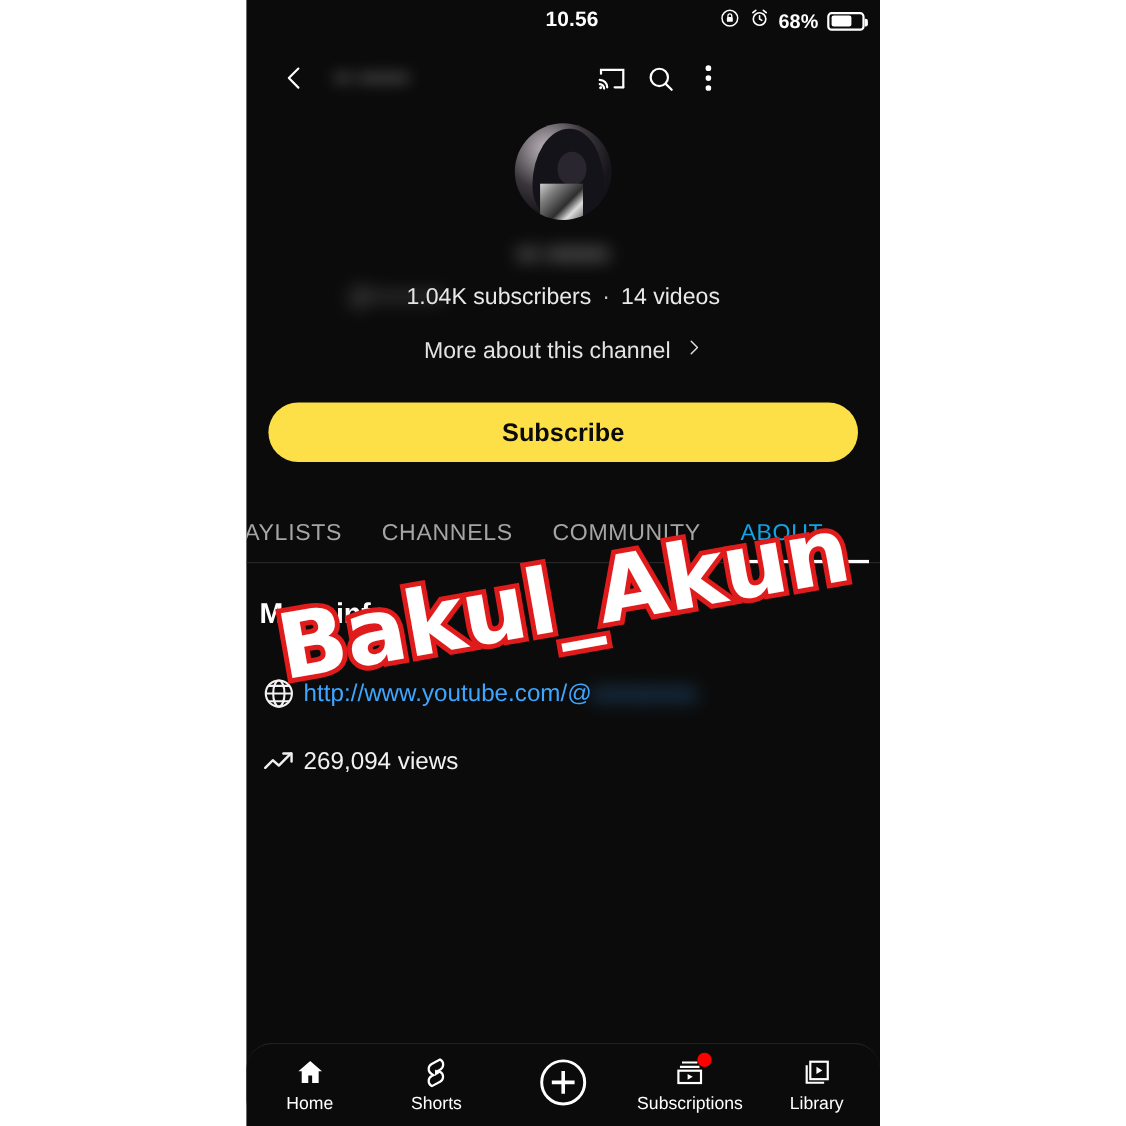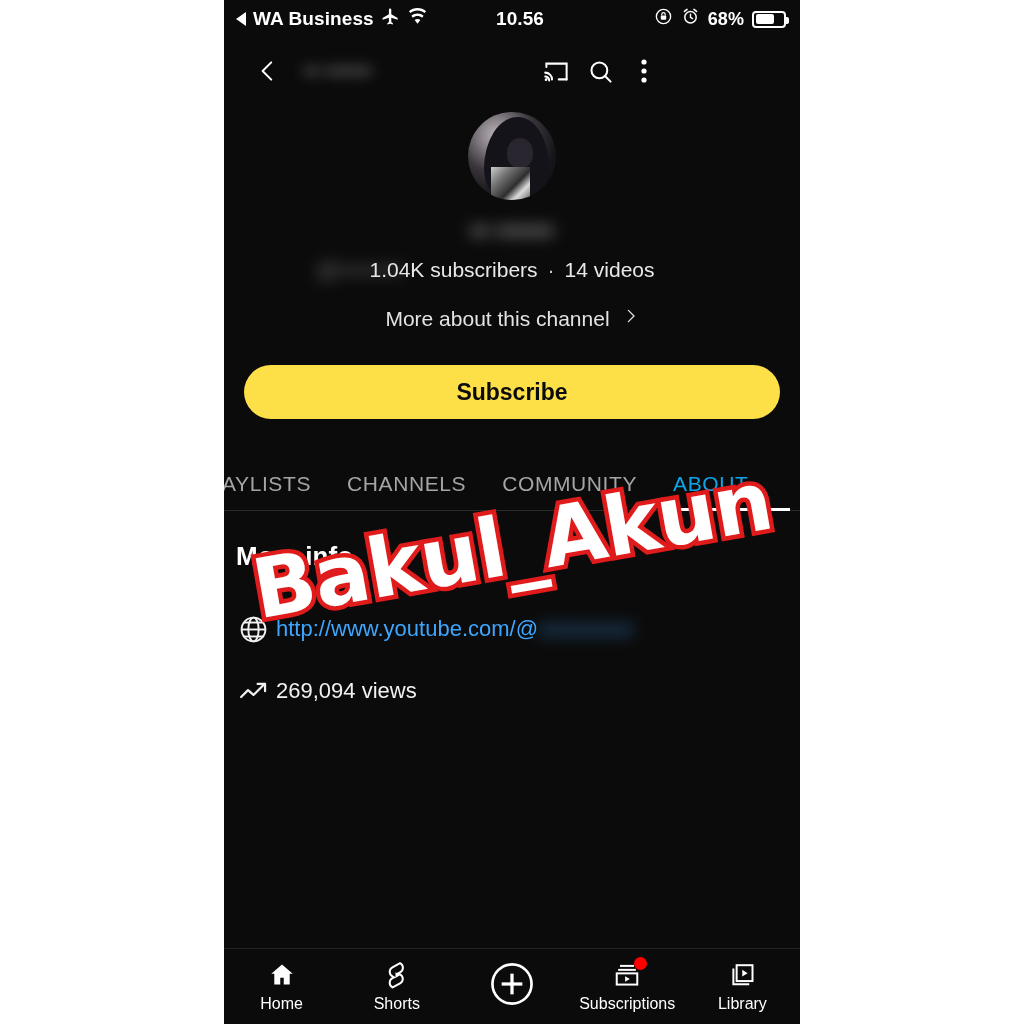--- a/index.html
+++ b/index.html
@@ -111,48 +111,34 @@
     font-size:82px;font-weight:700;color:#ffffff;white-space:nowrap;
     -webkit-text-stroke:9px #e01b1b;
     paint-order:stroke fill;
     font-family:"DejaVu Sans", sans-serif;
     letter-spacing:-1px;pointer-events:none;
   }
 
   
   .bottomnav{
     position:absolute;left:0;right:0;bottom:0;height:76px;background:#0b0b0b;
-    border-top:1px solid #222;display:flex;align-items:center;
+    border-top:1px solid #222;display:flex;align-items:center;border-radius:24px;
   }
   .navitem{ flex:1;display:flex;flex-direction:column;align-items:center;gap:5px;position:relative; }
   .navitem .lbl{ font-size:16px;color:#ffffff; }
   .navicon{ width:34px;height:30px;display:flex;align-items:center;justify-content:center;position:relative; }
   .reddot{ position:absolute;right:-3px;top:-3px;width:13px;height:13px;border-radius:50%;background:#ff0000; }
 </style>
 </head>
 <body>
 
 <div id="stage">
   <div id="phone">
 
     <div class="statusbar">
-      <div class="sb-left">
-        <span class="back-tri"></span>
-        <span class="carrier">WA Business</span>
-        <span>
-          <svg width="19" height="19" viewBox="0 0 24 24" fill="#fff">
-              <path d="M21 16v-2l-8-5V3.5A1.5 1.5 0 0 0 11.5 2 1.5 1.5 0 0 0 10 3.5V9l-8 5v2l8-2.5V19l-2 1.5V22l3.5-1 3.5 1v-1.5L13 19v-5.5z"></path>
-            </svg>
-        </span>
-        <span>
-          <svg width="21" height="19" viewBox="0 0 24 24" fill="#fff">
-              <path d="M12 21l3.6-4.5c-1-.8-2.2-1.3-3.6-1.3s-2.6.5-3.6 1.3L12 21zm0-9.5c2.2 0 4.2.8 5.8 2.1l1.9-2.4C17.6 9.3 14.9 8.2 12 8.2S6.4 9.3 4.3 11.2l1.9 2.4c1.6-1.3 3.6-2.1 5.8-2.1zM12 4.5c3.4 0 6.5 1.2 8.9 3.2l1.9-2.4C19.9 2.8 16.1 1.3 12 1.3S4.1 2.8 1.2 5.3l1.9 2.4C5.5 5.7 8.6 4.5 12 4.5z"></path>
-            </svg>
-        </span>
-      </div>
       <div class="sb-center">10.56</div>
       <div class="sb-right">
         <span>
           <svg width="19" height="19" viewBox="0 0 24 24" fill="none" stroke="#fff" stroke-width="1.7">
               <circle cx="12" cy="12" r="9"></circle>
               <rect x="8.6" y="10.8" width="6.8" height="5.4" rx="1" fill="#fff" stroke="none"></rect>
               <path d="M9.8 10.8V9.4a2.2 2.2 0 0 1 4.4 0v1.4" stroke="#fff" stroke-width="1.5" fill="none"></path>
             </svg>
         </span>
         <span>

